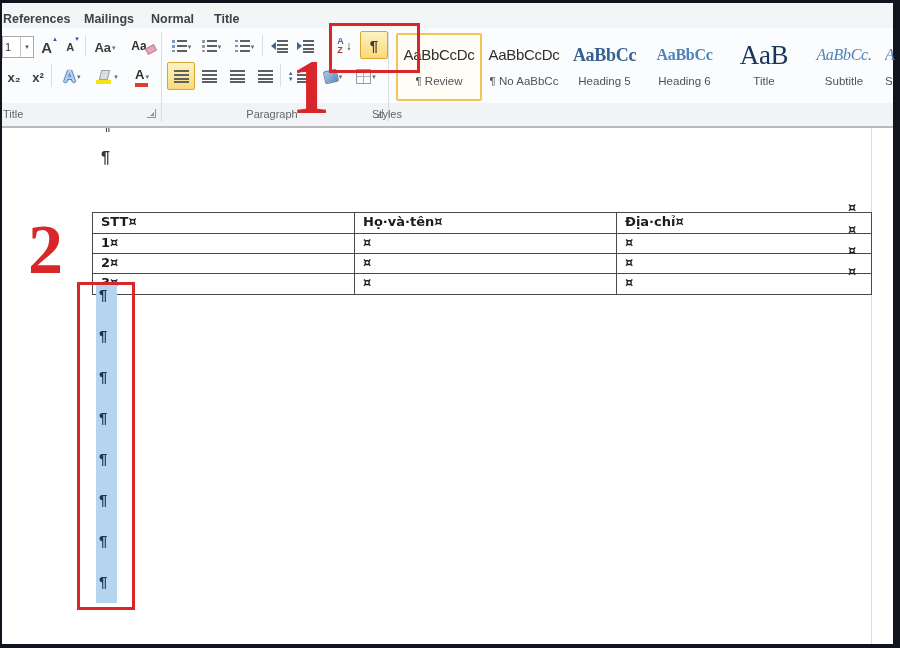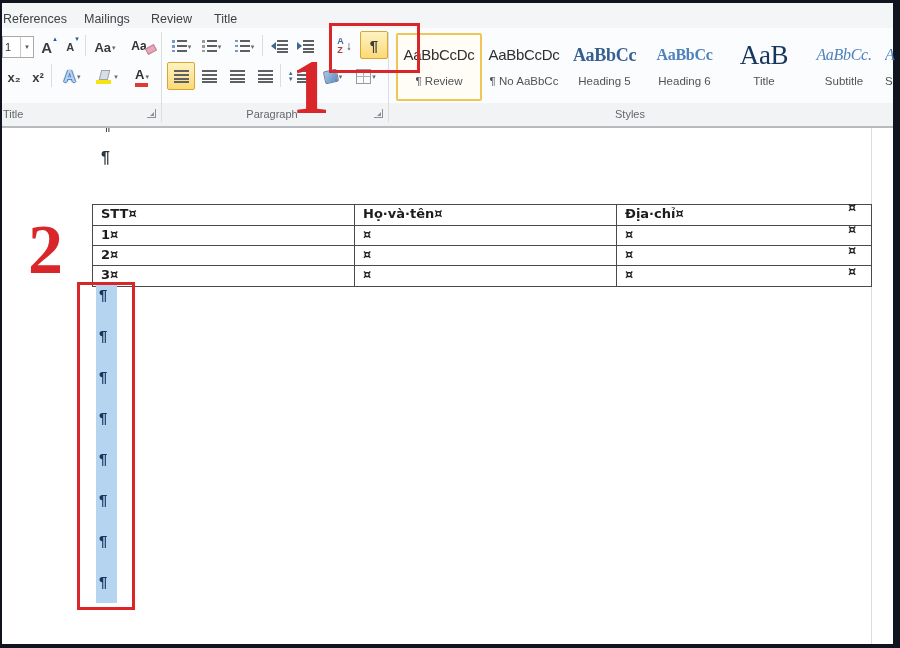--- a/index.html
+++ b/index.html
@@ -6,21 +6,21 @@
   #root{position:relative;width:900px;height:648px;background:#10141f;overflow:hidden;
         font-family:"Liberation Sans",sans-serif;-webkit-font-smoothing:antialiased;}
   
   .tabsrow{position:absolute;left:2px;top:3px;width:891px;height:25px;background:#f4f5f6;border-bottom:1px solid #dcdde0;}
   .ribbon{position:absolute;left:2px;top:28px;width:891px;height:98px;background:#fbfcfd;}
   .labelstrip{position:absolute;left:2px;top:103px;width:891px;height:23px;background:#f2f3f5;}
   .ribbonedge{position:absolute;left:2px;top:126px;width:891px;height:2px;background:#b7bbbf;}
   .doc{position:absolute;left:2px;top:128px;width:891px;height:516px;background:#ffffff;}
   .pageedge{position:absolute;left:871px;top:128px;width:1px;height:516px;background:#dddddd;}
   
-  .tab{position:absolute;top:9px;font-size:12.5px;color:#3e4246;white-space:nowrap;cursor:default;}
+  .tab{position:absolute;top:9px;font-size:12.5px;color:#3e4246;white-space:nowrap;cursor:default;font-weight:bold;}
   
   .rbtn{position:absolute;height:24px;display:flex;align-items:center;justify-content:center;gap:1px;
         border:1px solid transparent;border-radius:2px;color:#3c3c3c;}
   .amber{background:linear-gradient(#fdf3c1,#fbd977);border:1px solid #d9a72f;}
   .vsep{position:absolute;width:1px;background:#dcdde0;}
   .cv{font-size:7px;color:#6a6a6a;line-height:1;}
   .glabel{position:absolute;top:108px;font-size:11px;color:#63676b;}
   .launcher{position:absolute;width:8px;height:8px;border-right:1px solid #8e9194;border-bottom:1px solid #8e9194;}
   .launcher:after{content:"";position:absolute;right:1px;bottom:1px;width:0;height:0;
         border-left:4px solid transparent;border-bottom:4px solid #8e9194;}
@@ -56,41 +56,41 @@
   .stylecard .slabel{font-size:11.5px;color:#4f5357;margin-top:2px;white-space:nowrap;}
   .sel{border-color:#f0c455;background:#fffdf5;}
   .s-serifblue{font-family:"Liberation Serif",serif;font-weight:bold;color:#365f91!important;font-size:18px!important;}
   .s-serifblue2{font-family:"Liberation Serif",serif;font-weight:bold;color:#4f81bd!important;font-size:16px!important;}
   .s-title{font-family:"Liberation Serif",serif;color:#17365d!important;font-size:27px!important;}
   .s-sub{font-family:"Liberation Serif",serif;font-style:italic;color:#4f81bd!important;font-size:16px!important;}
   
   .leadmark{position:absolute;left:101px;top:149px;font-size:16px;font-weight:bold;color:#2e3642;}
   .clipmark{position:absolute;left:103px;top:128px;width:10px;height:7px;overflow:hidden;}
   .clipmark span{display:block;margin-top:-11px;font-size:14px;font-weight:bold;color:#4a4a4a;}
-  table.wtable{position:absolute;left:92px;top:204px;border-collapse:collapse;table-layout:fixed;}
+  table.wtable{position:absolute;left:92px;top:212px;border-collapse:collapse;table-layout:fixed;}
   table.wtable td{border:1.5px solid #4a4a4a;padding:1px 0 0 8px;vertical-align:top;
         font-family:"DejaVu Sans","Liberation Sans",sans-serif;font-size:13px;font-weight:bold;color:#1c1c1c;white-space:nowrap;}
   .cmark{font-weight:bold;color:#1c1c1c;}
   .rowend{position:absolute;left:848px;font-size:13px;font-weight:bold;color:#1f1f1f;
         font-family:"DejaVu Sans","Liberation Sans",sans-serif;}
   .selstrip{position:absolute;left:96px;top:284px;width:21px;height:319px;background:#b5d4ef;}
   .selmark{position:absolute;left:99px;font-size:15px;font-weight:bold;color:#17365d;}
   
   .redbox{position:absolute;border:3px solid #d9262b;z-index:50;}
   .rednum{position:absolute;font-family:"Liberation Serif",serif;font-weight:bold;color:#d9262b;line-height:0.9;z-index:60;}
 </style>
 </head>
 <body>
 
 <div id="root">
 
   <div class="tabsrow">
     <span class="tab" style="left:1px">References</span>
     <span class="tab" style="left:82px">Mailings</span>
-    <span class="tab" style="left:149px">Review</span>
+    <span class="tab" style="left:149px">Normal</span>
     <span class="tab" style="left:212px">Title</span>
   </div>
 
   <div class="ribbon"></div>
   <div class="labelstrip"></div>
 
   <div class="sizebox">
     <span class="val">1</span>
     <span class="dd">▾</span>
   </div>
@@ -229,21 +229,21 @@
     <div class="slabel">Subtitle</div>
   </div>
   <div class="stylecard" style="left:723px;width:78px">
     <div class="sample s-title">AaB</div>
     <div class="slabel">Title</div>
   </div>
   <div class="stylecard" style="left:883px;width:10px">
     <div class="sample s-sub" style="text-align:left">A</div>
     <div class="slabel" style="text-align:left">S</div>
   </div>
-  <span class="glabel" style="left:380px;width:500px;text-align:center">Styles</span>
+  <span class="glabel" style="left:372px;width:500px;">Styles</span>
 
   <div class="ribbonedge"></div>
 
   <div class="doc"></div>
   <div class="pageedge"></div>
 
   <div class="clipmark">
       <span>¶</span>
     </div>
   <span class="leadmark">¶</span>

